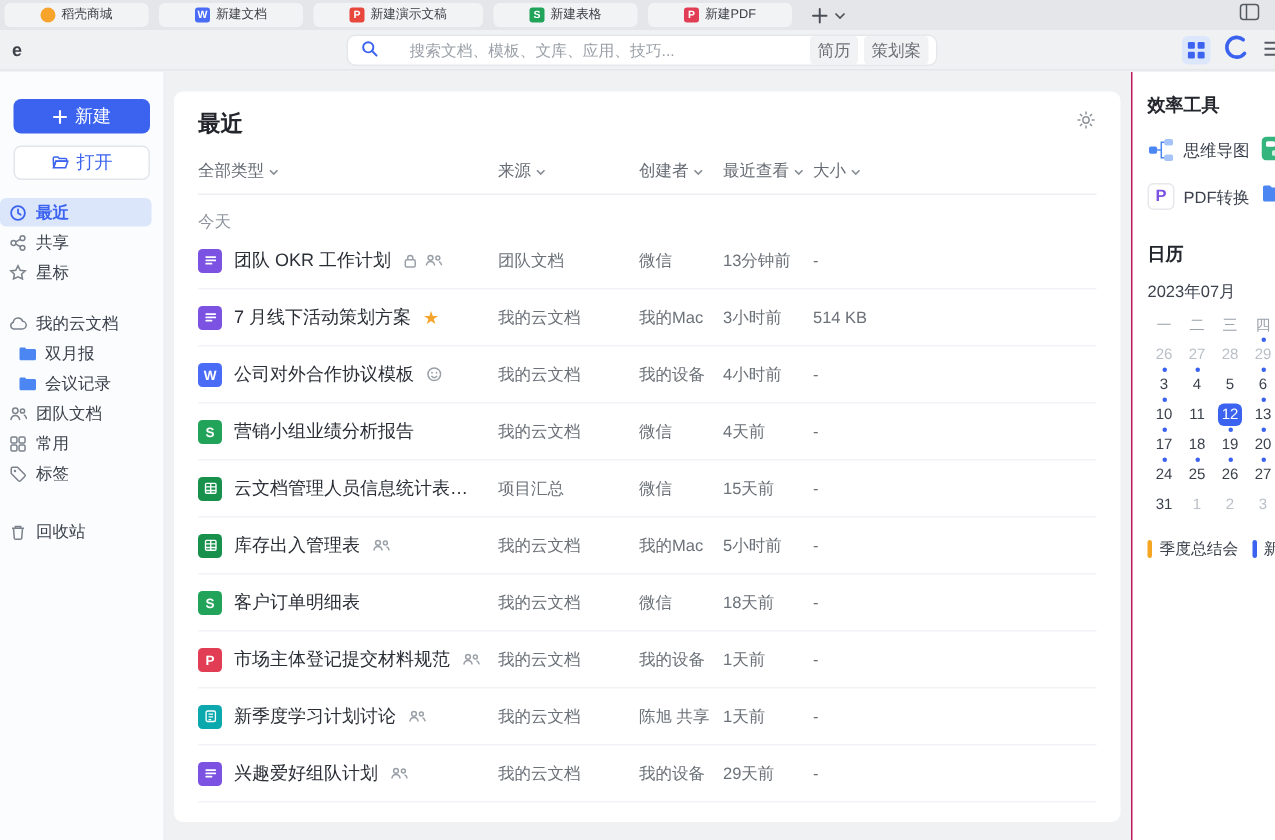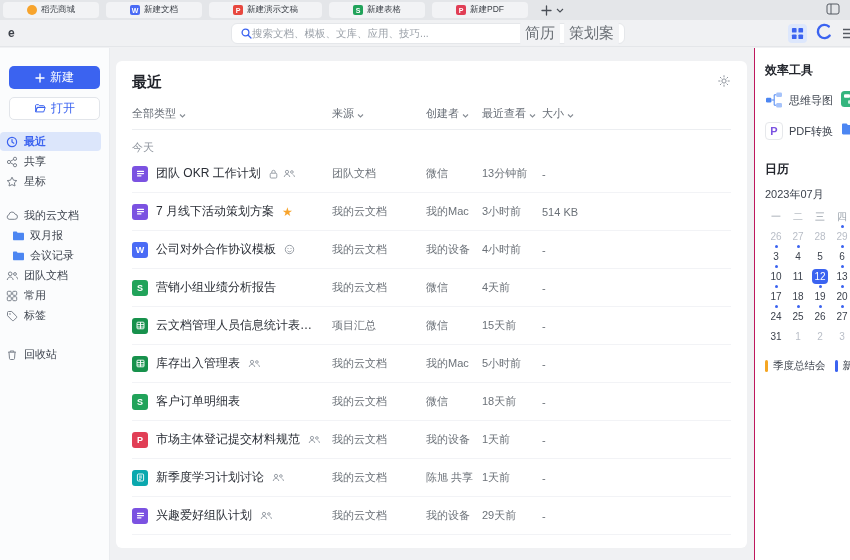--- a/index.html
+++ b/index.html
@@ -12,24 +12,24 @@
   .tab { height:16px; margin:0 4px 0 3px; background:#F2F3F5; border-radius:4px; display:flex; align-items:center; gap:4px; padding:0 24px; font-size:8.5px; color:#3a3f46; white-space:nowrap; }
   .ticon { width:10px; height:10px; border-radius:2px; color:#fff; font-size:7px; font-weight:700; display:flex; align-items:center; justify-content:center; flex:0 0 auto; }
   .ticon.round { border-radius:50%; }
   .tab-plus { width:16px; height:16px; display:flex; align-items:center; justify-content:center; margin-left:6px; }
   .tab-caret { display:flex; align-items:center; margin-left:2px; }
   .tabbar-right { margin-left:auto; display:flex; align-items:center; gap:8px; padding-right:10px; }
 
   
   .appbar { position:absolute; left:0; top:20px; width:850px; height:27px; background:#F0F1F3; border-bottom:1px solid #E4E6E9; }
   .logo { position:absolute; left:8px; top:6px; font-size:12px; font-weight:700; color:#3d4149; }
-  .search { position:absolute; left:231px; top:3px; width:394px; height:21px; background:#fff; border:1px solid #E5E7EA; border-radius:6px; display:flex; align-items:center; padding:0 5px 0 9px; gap:0; }
+  .search { position:absolute; left:231px; top:3px; width:394px; height:21px; background:#fff; border:1px solid #E5E7EA; border-radius:6px; display:flex; align-items:center; padding:0 5px 0 9px; gap:21px; }
   .search .ph { font-size:10.5px; color:#9aa0a8; flex:1; white-space:nowrap; overflow:hidden; }
   .search-tags { display:flex; gap:4px; }
-  .search-tag { background:#F1F2F4; border-radius:3px; font-size:15px; color:#6b7076; padding:2px 5px; white-space:nowrap; }
+  .search-tag { background:#F1F2F4; border-radius:3px; font-size:11px; color:#6b7076; padding:2px 5px; white-space:nowrap; }
   .appbar-right { position:absolute; right:0; top:0; height:27px; display:flex; align-items:center; gap:9px; }
   .appsgrid { width:19px; height:19px; background:#DDE7FC; border-radius:4px; display:flex; align-items:center; justify-content:center; }
   .menu-cut { width:14px; margin-right:-6px; }
 
   
   .workspace { position:absolute; left:0; top:48px; width:850px; bottom:0; display:flex; }
 
   
   .sidebar { width:110px; background:#FBFCFD; border-right:1px solid #EAECEF; padding-top:18px; overflow:hidden; flex:0 0 auto; }
   .btn { margin:0 9px 8px 9px; height:23px; border-radius:5px; display:flex; align-items:center; justify-content:center; gap:5px; font-size:12px; cursor:default; }

